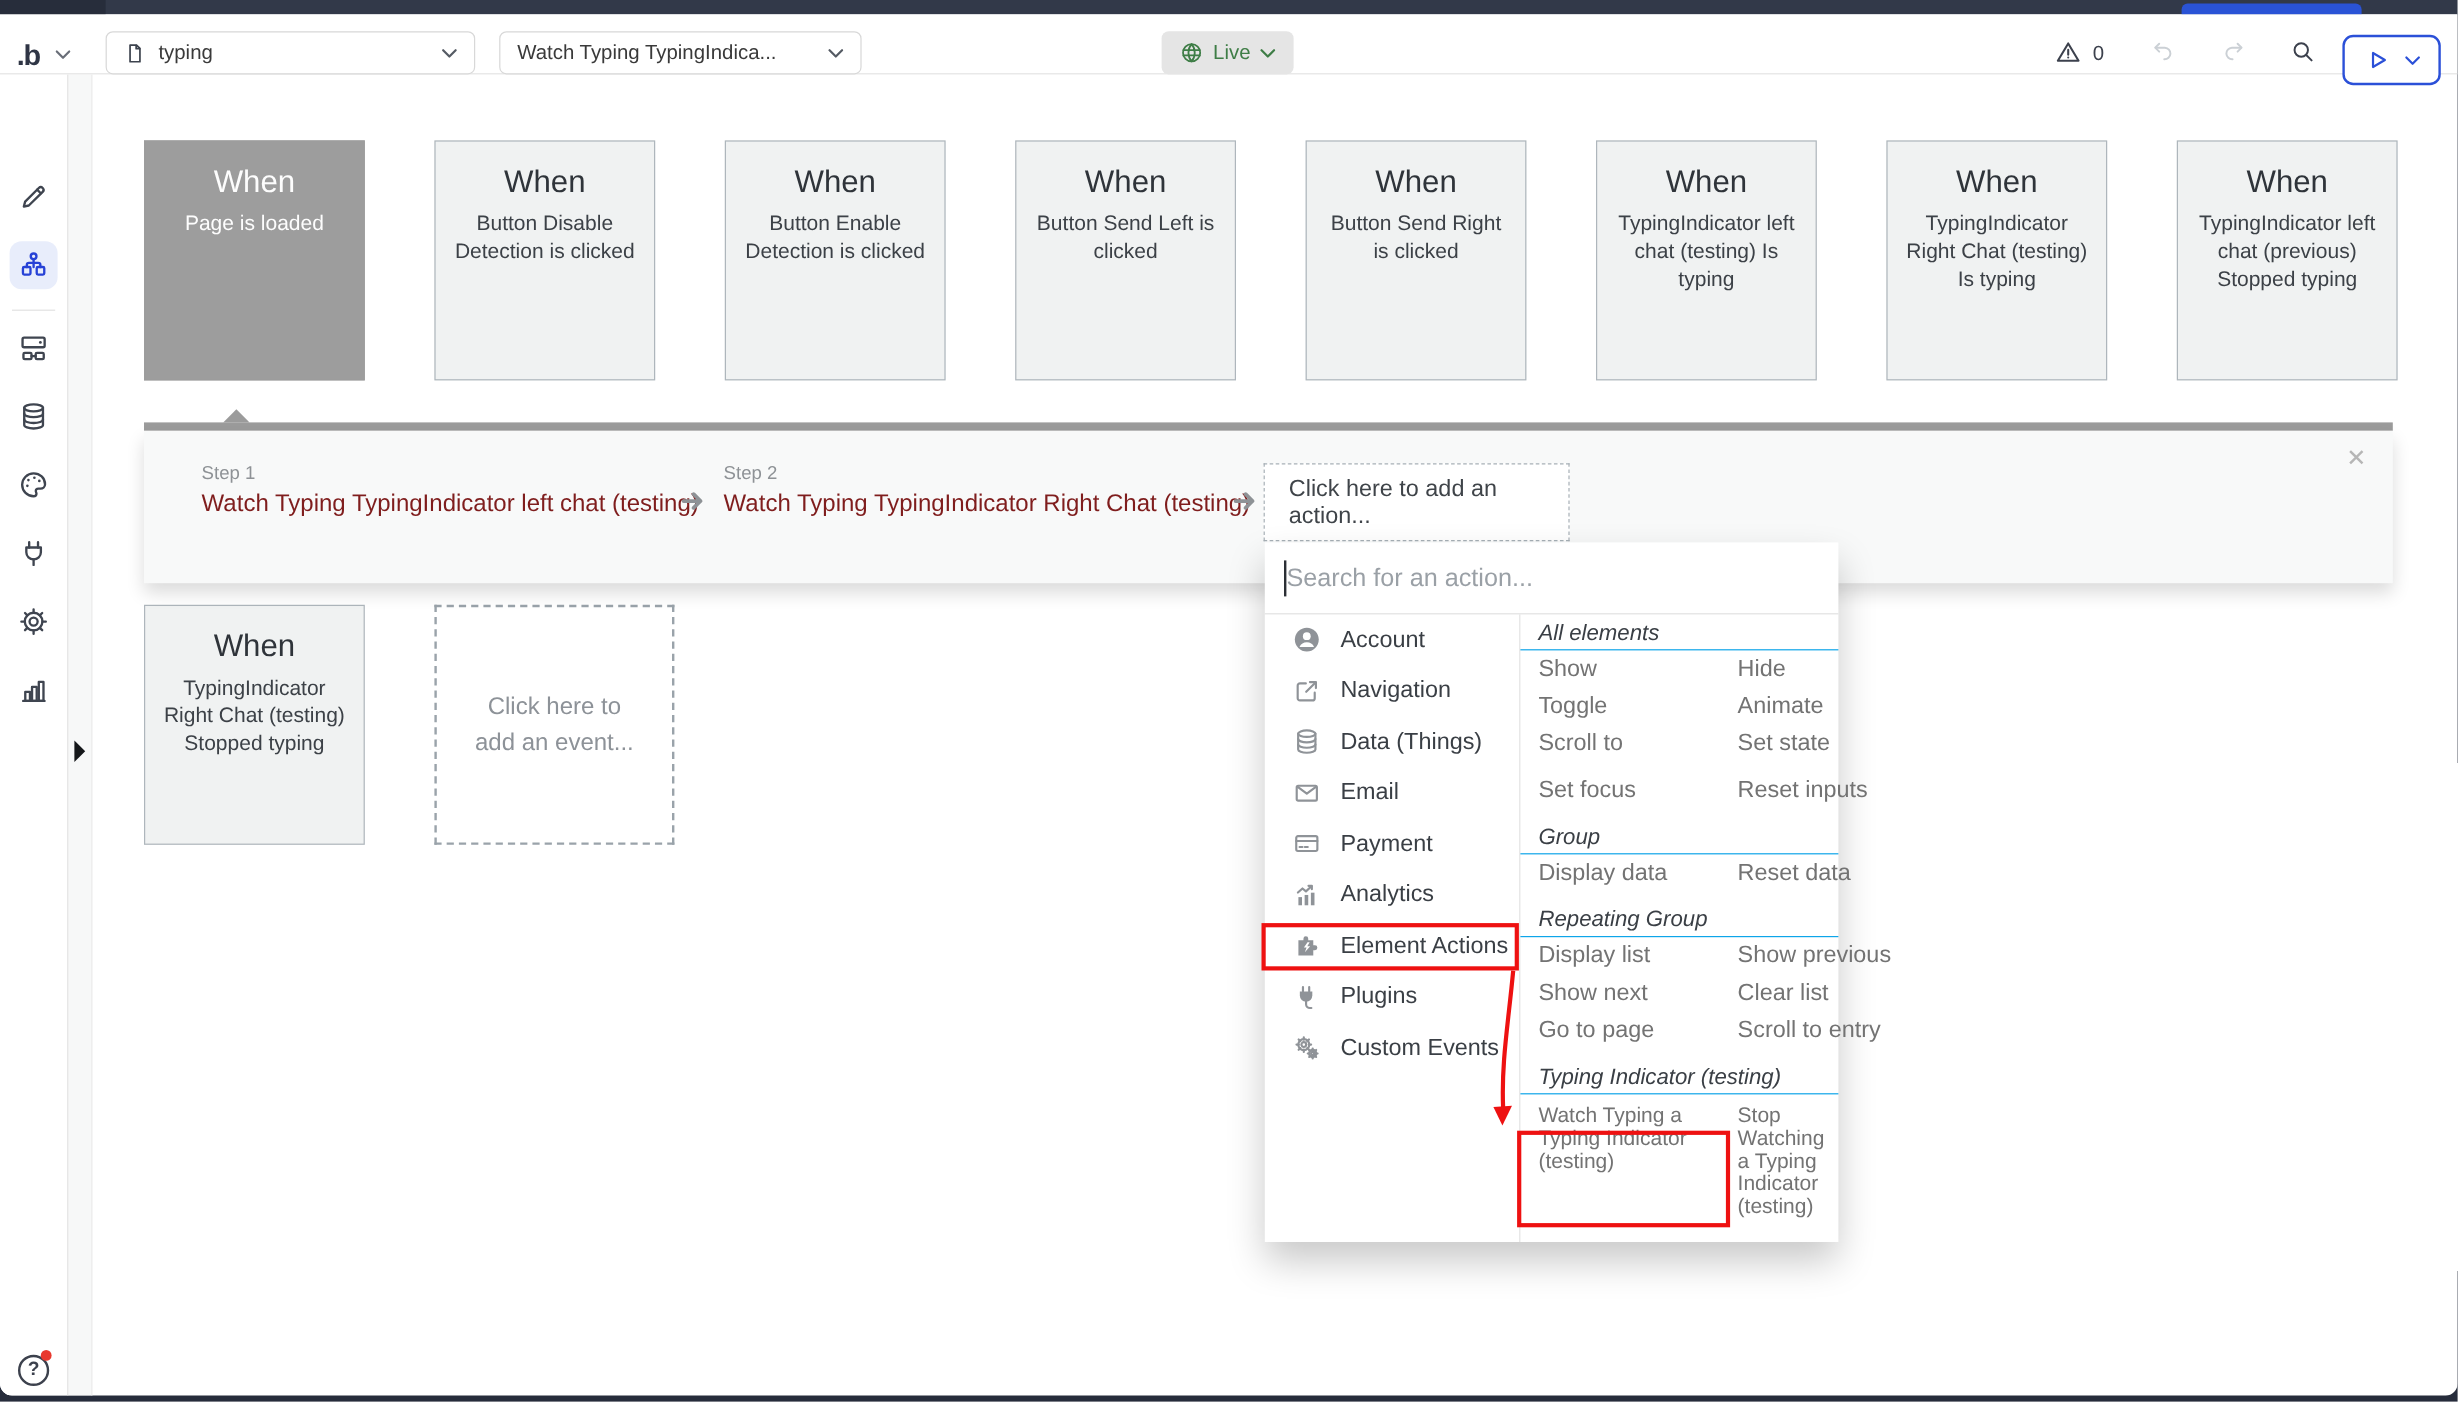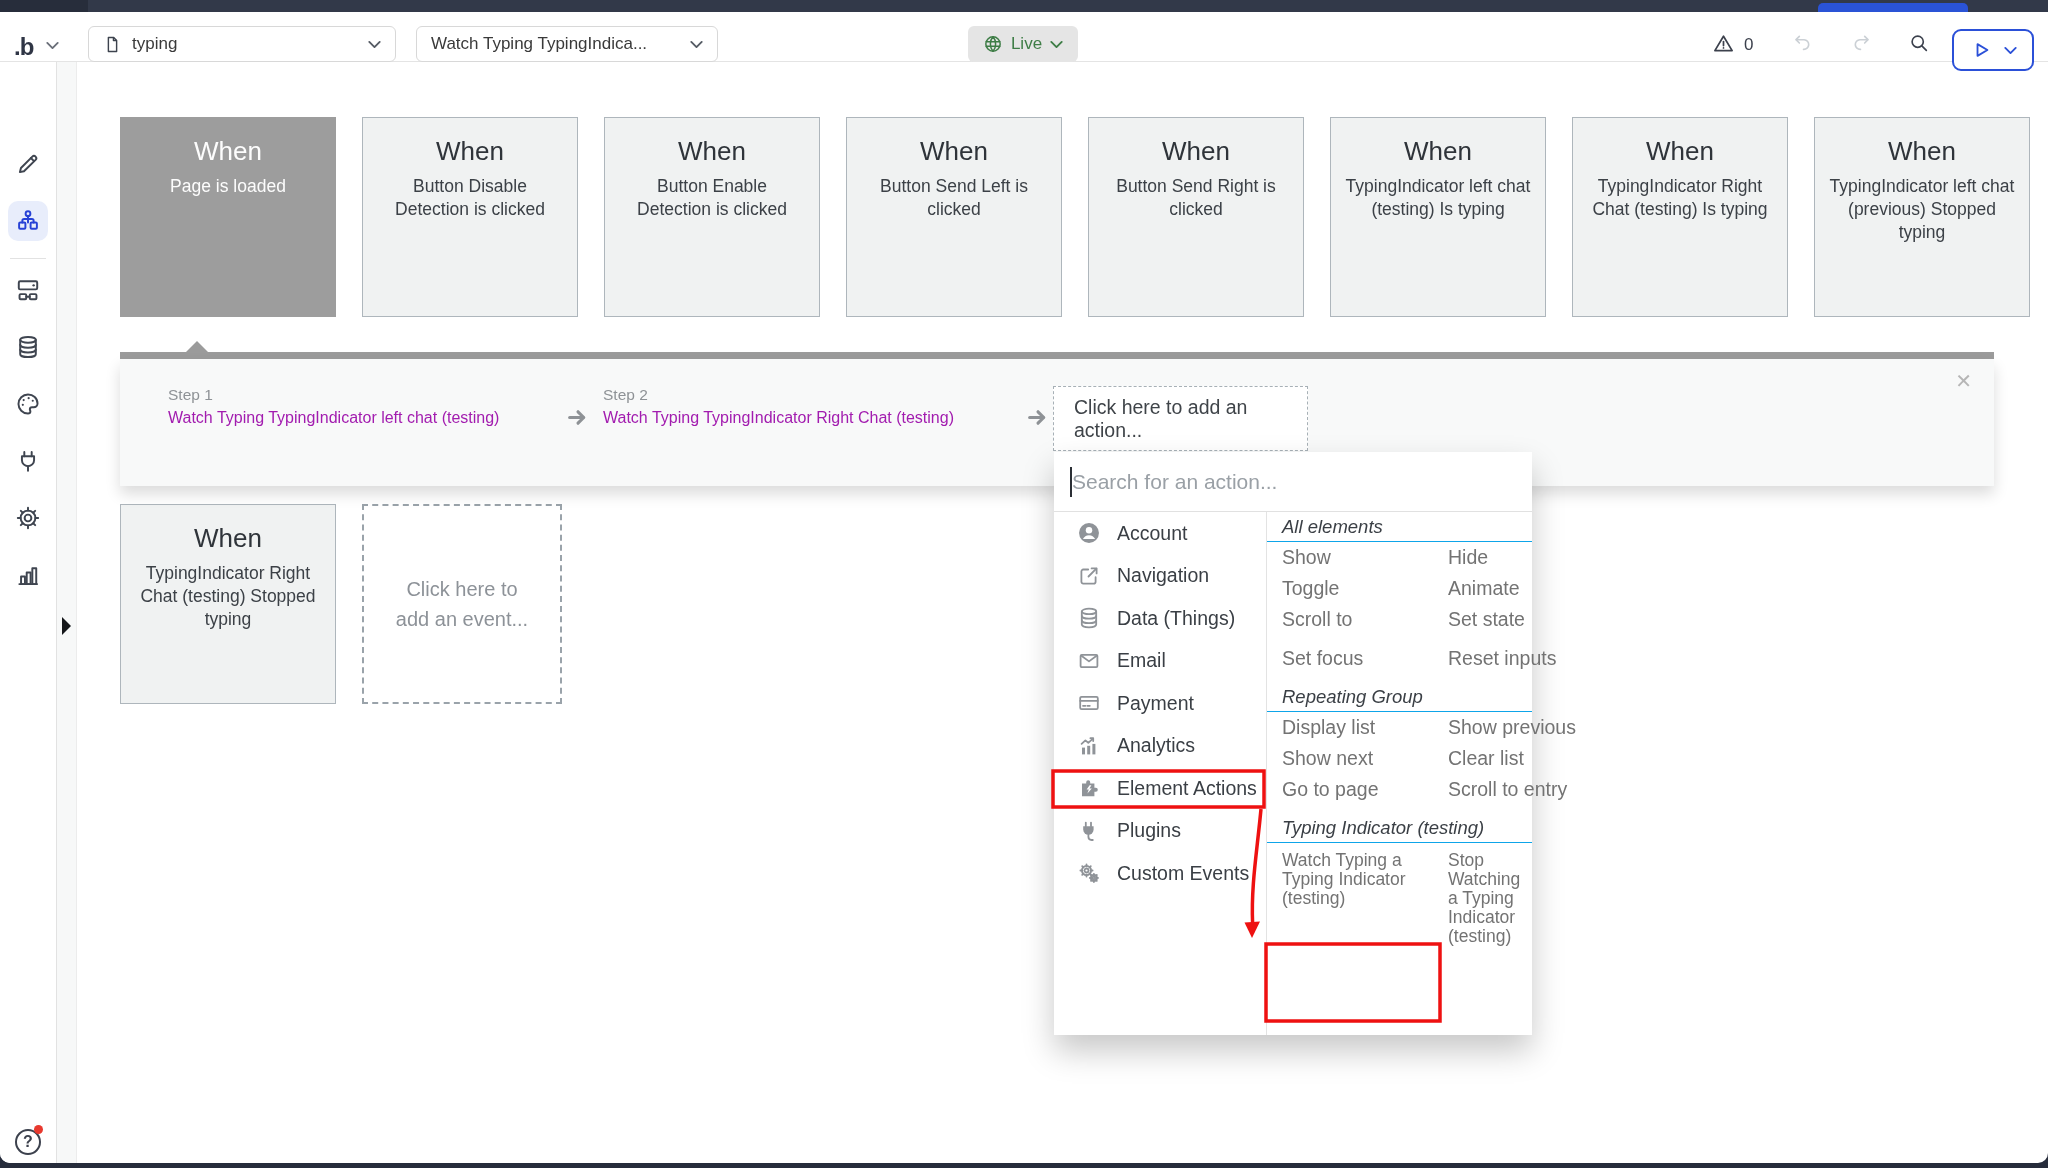--- a/index.html
+++ b/index.html
@@ -48,41 +48,41 @@
   .help-btn { position:absolute; left:15px; top:1067px; width:26px; height:26px; border:2px solid #3c414d; border-radius:50%;
               color:#3c414d; font-size:16px; font-weight:700; display:flex; align-items:center; justify-content:center; cursor:pointer; }
   .help-dot { position:absolute; left:34px; top:1063px; width:9px; height:9px; background:#e8392e; border-radius:50%; }
 
   
   .gutter { position:absolute; left:57px; top:62px; width:20px; bottom:0; background:#f7f8f8; border-right:1px solid #ececec; }
   .expander { position:absolute; left:62px; top:617px; width:0; height:0; cursor:pointer;
               border-left:9px solid #15171a; border-top:9px solid transparent; border-bottom:9px solid transparent; }
 
   
-  .event-card { position:absolute; top:117px; width:216px; height:200px; background:#f0f2f2; border:1px solid #aeb6bc;
+  .event-card { position:absolute; top:117px; width:184px; height:200px; background:#f0f2f2; border:1px solid #aeb6bc;
                 text-align:center; cursor:pointer; }
   .event-card .card-title { margin-top:18px; font-size:26px; color:#2f343a; }
   .event-card .card-body { margin-top:8px; padding:0 13px; font-size:17.5px; line-height:23px; color:#3c4147; }
   .event-card.selected { background:#9d9d9d; border-color:#9d9d9d; }
   .event-card.selected .card-title, .event-card.selected .card-body { color:#fdfdfd; }
   .event-card.row2 { top:504px; }
 
   .add-event-box { position:absolute; left:362px; top:504px; width:200px; height:200px; border:2px dashed #9aa3aa;
                    display:flex; align-items:center; justify-content:center; text-align:center; padding:0 24px;
                    color:#8d9298; font-size:20px; line-height:30px; cursor:pointer; }
 
   
   .steps-pointer { position:absolute; left:186px; top:341px; width:0; height:0;
                    border-left:11px solid transparent; border-right:11px solid transparent; border-bottom:11px solid #9b9b9b; }
   .steps-bar { position:absolute; left:120px; top:352px; width:1874px; height:7px; background:#9b9b9b; cursor:pointer; }
   .steps-panel { position:absolute; left:120px; top:359px; width:1874px; height:127px; background:#f8f9f9;
                  box-shadow:0 8px 14px rgba(0,0,0,.14); z-index:3; }
   .step { position:absolute; top:27px; cursor:pointer; }
   .step-label { font-size:15.5px; color:#8e9296; }
-  .step-title { font-size:16px; color:#a21caf; margin-top:5px; }
+  .step-title { font-size:20px; color:#7f1d1d; margin-top:5px; }
   .step-arrow { position:absolute; top:46px; color:#8e9296; }
   .add-action-box { position:absolute; left:933px; top:27px; width:255px; height:65px; border:1.5px dashed #a7b0b6;
                     display:flex; align-items:center; padding-left:20px; font-size:19.5px; color:#3f4449; background:#fff; cursor:pointer; }
   .panel-close { position:absolute; right:22px; top:10px; font-size:20px; color:#b6b6b6; cursor:pointer; font-weight:400; }
 
   
   .action-menu { position:absolute; left:1054px; top:452px; width:478px; height:583px; background:#fff;
                  box-shadow:0 16px 30px rgba(0,0,0,.22); z-index:20; }
   .menu-search { position:relative; height:60px; border-bottom:1px solid #e1e1e1; }
   .menu-search input { width:100%; height:100%; border:none; outline:none; padding-left:18px; font-size:21px;
@@ -473,20 +473,27 @@
             <div class="mi">Set state</div>
           </div>
         </div>
         <div class="menu-section">
           <div class="menu-grid">
             <div class="mi">Set focus</div>
             <div class="mi">Reset inputs</div>
           </div>
         </div>
         <div class="menu-section">
+          <div class="menu-sec-header">Group</div>
+          <div class="menu-grid">
+            <div class="mi">Display data</div>
+            <div class="mi">Reset data</div>
+          </div>
+        </div>
+        <div class="menu-section">
           <div class="menu-sec-header">Repeating Group</div>
           <div class="menu-grid">
             <div class="mi">Display list</div>
             <div class="mi">Show previous</div>
             <div class="mi">Show next</div>
             <div class="mi">Clear list</div>
             <div class="mi">Go to page</div>
             <div class="mi">Scroll to entry</div>
           </div>
         </div>

